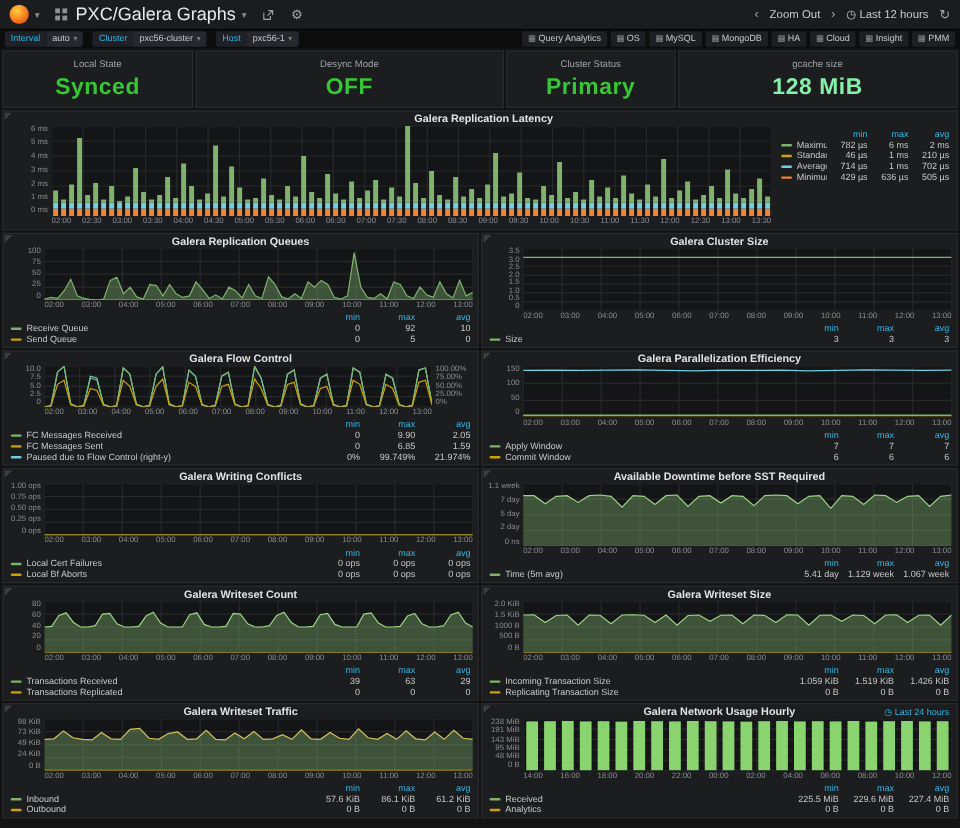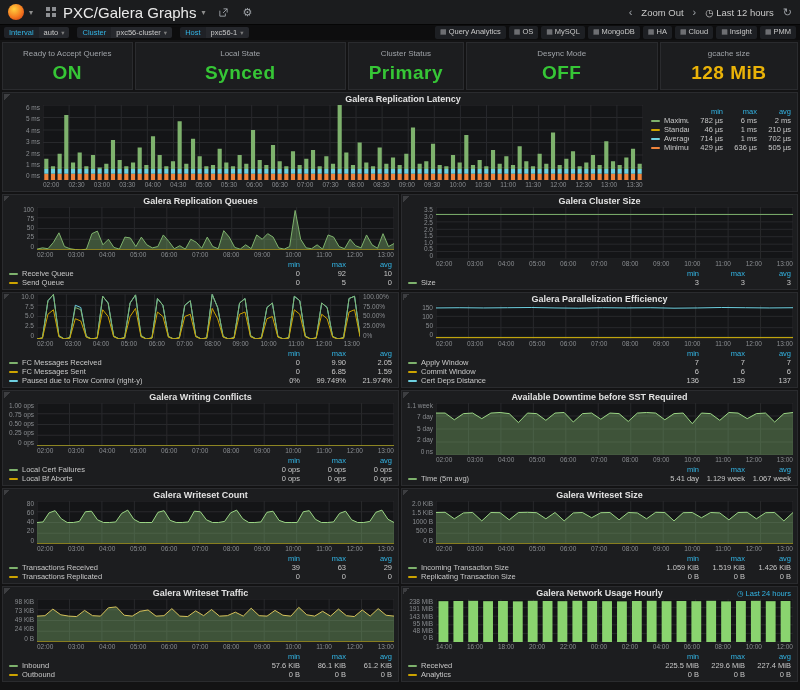--- a/index.html
+++ b/index.html
@@ -135,38 +135,34 @@
       <span class="sub-link"><span class="gico">▦</span>HA</span>
       <span class="sub-link"><span class="gico">▦</span>Cloud</span>
       <span class="sub-link"><span class="gico">▦</span>Insight</span>
       <span class="sub-link"><span class="gico">▦</span>PMM</span>
     </span>
 </nav>
 
 <main class="dash">
   <div class="stats-row">
       <div class="stat">
-        <div class="stat-title">Ready to Accept Queries</div>
-        <div class="stat-value" style="color: rgb(54, 198, 54);">ON</div>
+        <div class="stat-title">Local State</div>
+        <div class="stat-value" style="color: rgb(54, 198, 54);">Synced</div>
       </div>
       <div class="stat">
-        <div class="stat-title">Local State</div>
-        <div class="stat-value" style="color: rgb(54, 198, 54);">Synced</div>
+        <div class="stat-title">Desync Mode</div>
+        <div class="stat-value" style="color: rgb(54, 198, 54);">OFF</div>
       </div>
       <div class="stat">
         <div class="stat-title">Cluster Status</div>
         <div class="stat-value" style="color: rgb(54, 198, 54);">Primary</div>
       </div>
       <div class="stat">
-        <div class="stat-title">Desync Mode</div>
-        <div class="stat-value" style="color: rgb(54, 198, 54);">OFF</div>
-      </div>
-      <div class="stat">
         <div class="stat-title">gcache size</div>
-        <div class="stat-value" style="color: #eab308;">128 MiB</div>
+        <div class="stat-value" style="color: #86efac;">128 MiB</div>
       </div>
     </div>
   <div class="grid2">
       <section class="panel w-full">
         <div class="corner"></div>
         <div class="p-head">
           <div class="p-title">Galera Replication Latency</div>
         </div>
         <div class="plot-row">
           <div class="y-axis">
@@ -687,20 +683,23 @@
             <span class="lg-swatch" style="background: rgb(126, 178, 109);"></span>
             <span class="lg-nm">Size</span>
             <span class="lg-val">3</span>
             <span class="lg-val">3</span>
             <span class="lg-val">3</span>
           </div>
         </div>
       </section>
       <section class="panel w-half">
         <div class="corner"></div>
+        <div class="p-head">
+          <div class="p-title">Galera Flow Control</div>
+        </div>
         <div class="plot-row">
           <div class="y-axis">
             <span class="ytick">10.0</span>
             <span class="ytick">7.5</span>
             <span class="ytick">5.0</span>
             <span class="ytick">2.5</span>
             <span class="ytick">0</span>
           </div>
           <div class="svg-wrap">
             <svg viewBox="0 0 100 100" preserveAspectRatio="none">
@@ -839,27 +838,20 @@
             <span class="lg-val">7</span>
             <span class="lg-val">7</span>
             <span class="lg-val">7</span>
           </div>
           <div class="lg-row">
             <span class="lg-swatch" style="background: rgb(204, 163, 0);"></span>
             <span class="lg-nm">Commit Window</span>
             <span class="lg-val">6</span>
             <span class="lg-val">6</span>
             <span class="lg-val">6</span>
-          </div>
-          <div class="lg-row">
-            <span class="lg-swatch" style="background: rgb(110, 208, 224);"></span>
-            <span class="lg-nm">Cert Deps Distance</span>
-            <span class="lg-val">136</span>
-            <span class="lg-val">139</span>
-            <span class="lg-val">137</span>
           </div>
         </div>
       </section>
       <section class="panel w-half">
         <div class="corner"></div>
         <div class="p-head">
           <div class="p-title">Galera Writing Conflicts</div>
         </div>
         <div class="plot-row">
           <div class="y-axis">

